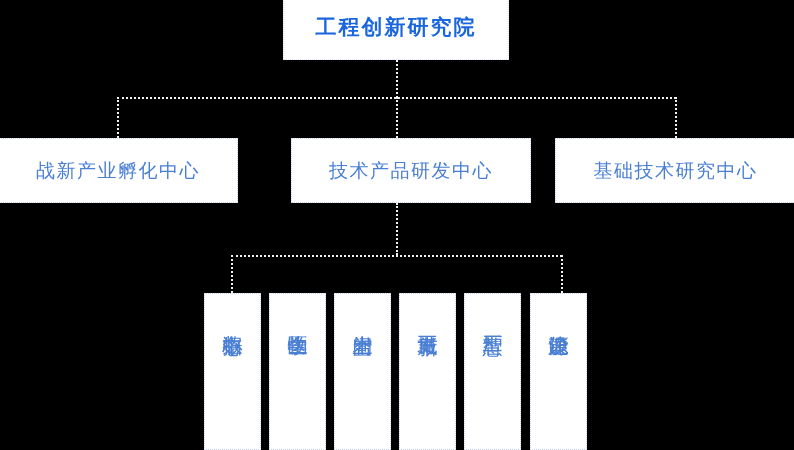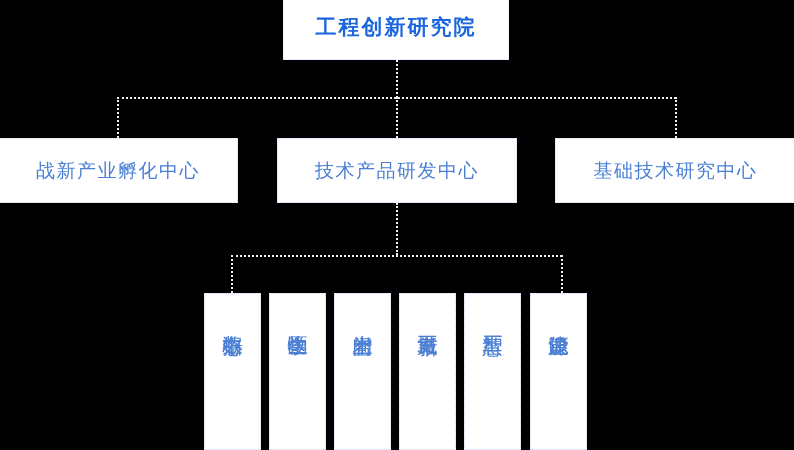--- a/index.html
+++ b/index.html
@@ -42,21 +42,21 @@
     color:#1a66dd;
     font-weight:bold;
     font-size:21px;
     letter-spacing:2px;
   }
 
   
   .lvl2{top:138px;height:65px;}
   .lvl2 .node-label{font-size:19px;letter-spacing:1.5px;}
   .lvl2-a{left:-2px;width:240px;}
-  .lvl2-b{left:277px;width:240px;}
+  .lvl2-b{left:291px;width:240px;}
   .lvl2-c{left:555px;width:241px;}
 
   
   .lvl3{
     top:293px;height:157px;width:57px;
     align-items:flex-start;
     padding-top:26px;
   }
   .lvl3 .node-label{
     color:#4a7fd4;

